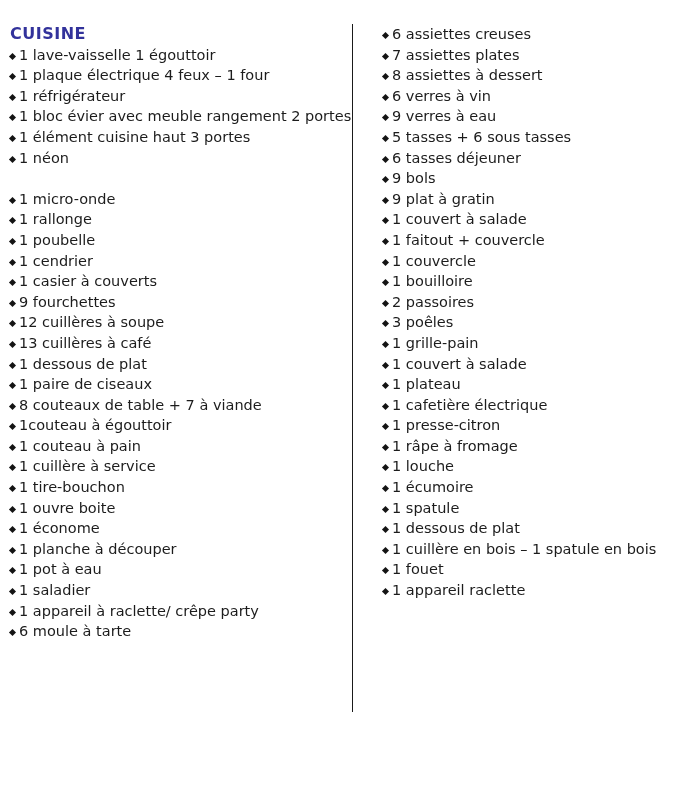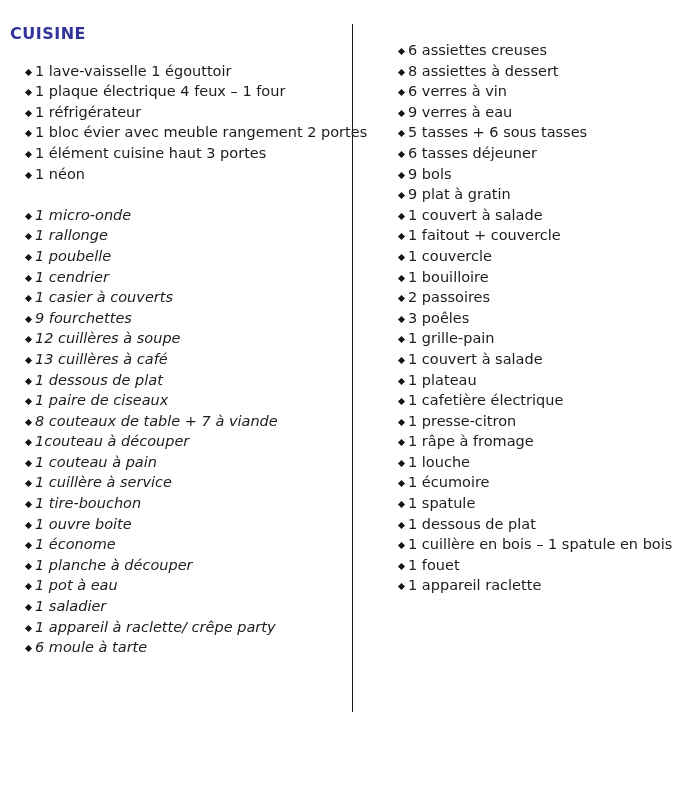--- a/index.html
+++ b/index.html
@@ -27,24 +27,24 @@
     margin: 0;
     font-size: 16px;
     font-weight: bold;
     letter-spacing: 0.5px;
     color: #32329b;
     line-height: 20.6px;
     height: 20.6px;
   }
   ul.item-list {
     list-style: none;
-    margin: 16px;
+    margin: 0;
     padding: 0;
   }
-  ul.item-list.gap-before { margin-top: 20.6px; font-style: italic; }
+  ul.item-list.gap-before { margin-top: 20.6px; }
   ul.item-list li {
     line-height: 20.6px;
     height: 20.6px;
     white-space: nowrap;
   }
   .bullet {
     display: inline-block;
     width: 5px;
     height: 5px;
     background: #141414;
@@ -81,39 +81,40 @@
         <li><span class="bullet"></span><span>1 rallonge</span></li>
         <li><span class="bullet"></span><span>1 poubelle</span></li>
         <li><span class="bullet"></span><span>1 cendrier</span></li>
         <li><span class="bullet"></span><span>1 casier à couverts</span></li>
         <li><span class="bullet"></span><span>9 fourchettes</span></li>
         <li><span class="bullet"></span><span>12 cuillères à soupe</span></li>
         <li><span class="bullet"></span><span>13 cuillères à café</span></li>
         <li><span class="bullet"></span><span>1 dessous de plat</span></li>
         <li><span class="bullet"></span><span>1 paire de ciseaux</span></li>
         <li><span class="bullet"></span><span>8 couteaux de table + 7 à viande</span></li>
-        <li><span class="bullet"></span><span>1couteau à découper</span></li>
+        <li><span class="bullet"></span><span>1couteau à égouttoir</span></li>
         <li><span class="bullet"></span><span>1 couteau à pain</span></li>
         <li><span class="bullet"></span><span>1 cuillère à service</span></li>
         <li><span class="bullet"></span><span>1 tire-bouchon</span></li>
         <li><span class="bullet"></span><span>1 ouvre boite</span></li>
         <li><span class="bullet"></span><span>1 économe</span></li>
         <li><span class="bullet"></span><span>1 planche à découper</span></li>
         <li><span class="bullet"></span><span>1 pot à eau</span></li>
         <li><span class="bullet"></span><span>1 saladier</span></li>
         <li><span class="bullet"></span><span>1 appareil à raclette/ crêpe party</span></li>
         <li><span class="bullet"></span><span>6 moule à tarte</span></li>
       </ul>
   </div>
 
   <div class="divider"></div>
 
   <div class="col col-right">
     <ul class="item-list">
         <li><span class="bullet"></span><span>6 assiettes creuses</span></li>
+        <li><span class="bullet"></span><span>7 assiettes plates</span></li>
         <li><span class="bullet"></span><span>8 assiettes à dessert</span></li>
         <li><span class="bullet"></span><span>6 verres à vin</span></li>
         <li><span class="bullet"></span><span>9 verres à eau</span></li>
         <li><span class="bullet"></span><span>5 tasses + 6 sous tasses</span></li>
         <li><span class="bullet"></span><span>6 tasses déjeuner</span></li>
         <li><span class="bullet"></span><span>9 bols</span></li>
         <li><span class="bullet"></span><span>9 plat à gratin</span></li>
         <li><span class="bullet"></span><span>1 couvert à salade</span></li>
         <li><span class="bullet"></span><span>1 faitout + couvercle</span></li>
         <li><span class="bullet"></span><span>1 couvercle</span></li>

